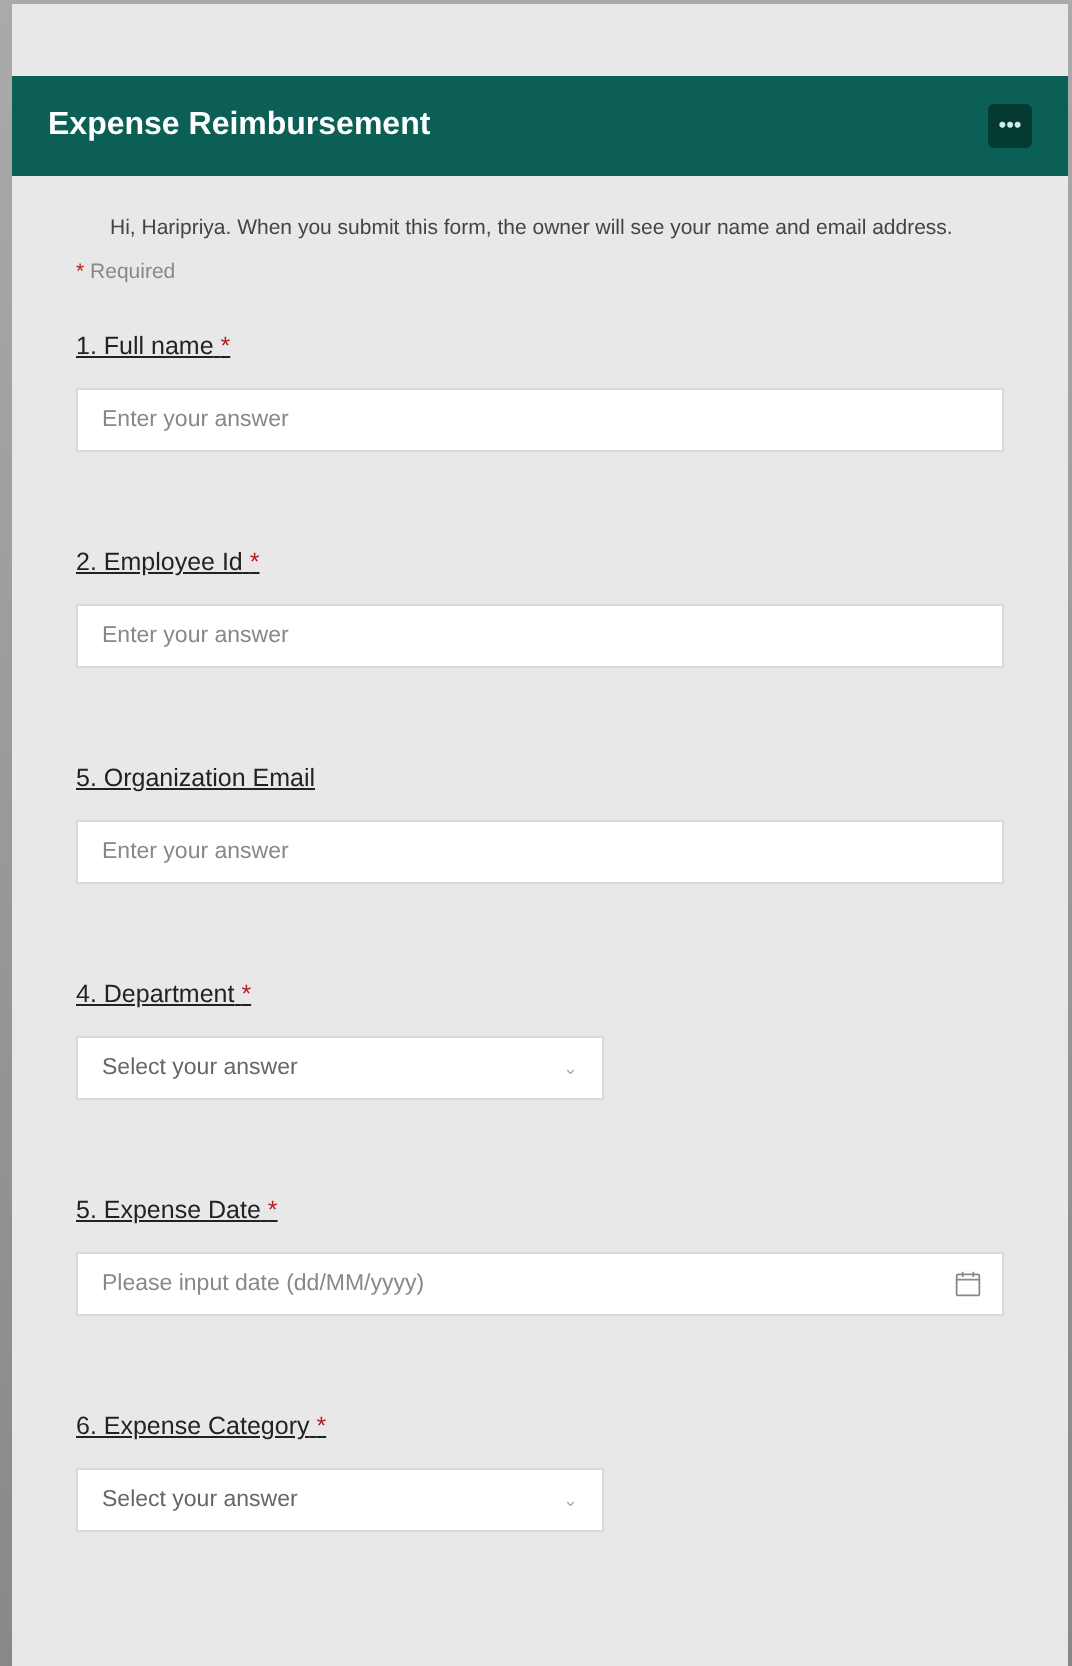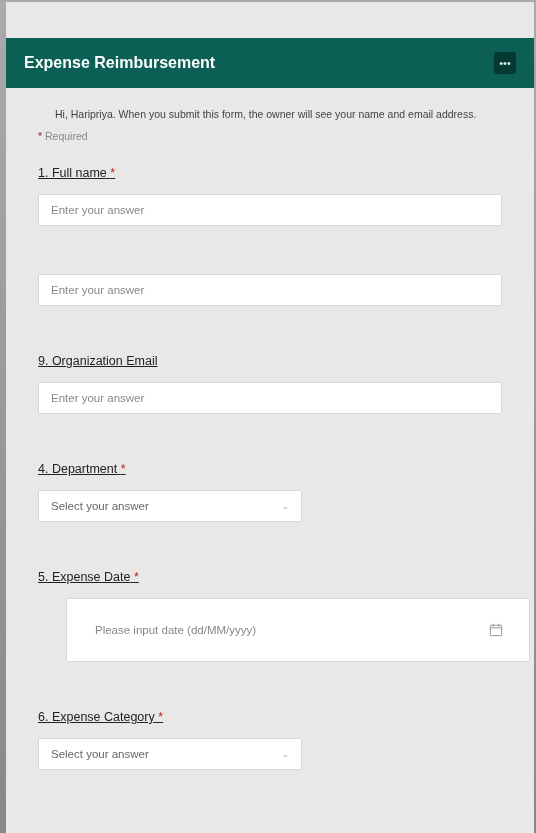--- a/index.html
+++ b/index.html
@@ -87,22 +87,21 @@
   }
   .chev {
     color: #aaa;
     font-size: 9px;
   }
   .date-input {
     width: 100%;
     display: flex;
     align-items: center;
     justify-content: space-between;
-    padding: 16px;
-    margin-left: 28px;
+    padding: 0;
   }
   .date-input input {
     border: none;
     outline: none;
     padding: 9px 12px;
     font-size: 11.5px;
     flex: 1;
     font-family: inherit;
   }
   .cal-icon {
@@ -148,26 +147,30 @@
 
     <div class="question">
       <div class="q-label">
         <span>1. Full name</span>
         <span class="star"> *</span>
       </div>
       <input class="text-input" type="text" placeholder="Enter your answer" style="">
     </div>
 
     <div class="question">
+      <div class="q-label">
+        <span>2. Employee Id</span>
+        <span class="star"> *</span>
+      </div>
       <input class="text-input" type="text" placeholder="Enter your answer" style="">
     </div>
 
     <div class="question">
       <div class="q-label">
-        <span>9. Organization Email</span>
+        <span>5. Organization Email</span>
       </div>
       <input class="text-input" type="text" placeholder="Enter your answer" style="">
     </div>
 
     <div class="question">
       <div class="q-label">
         <span>4. Department</span>
         <span class="star"> *</span>
       </div>
       <div class="select-box">

